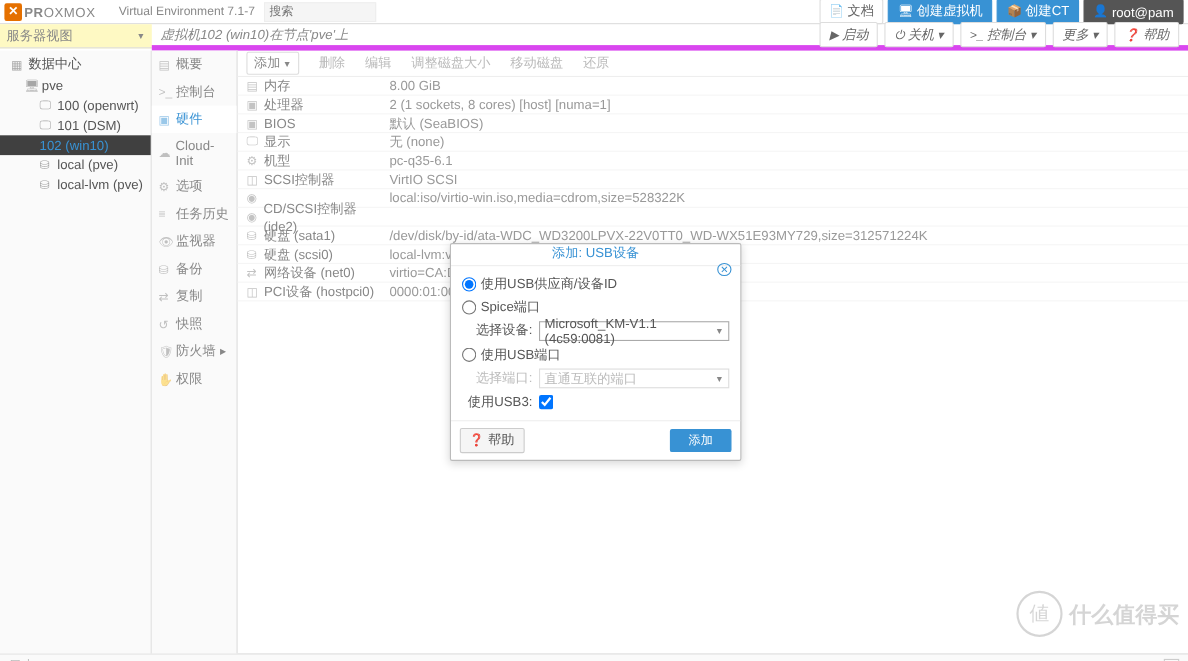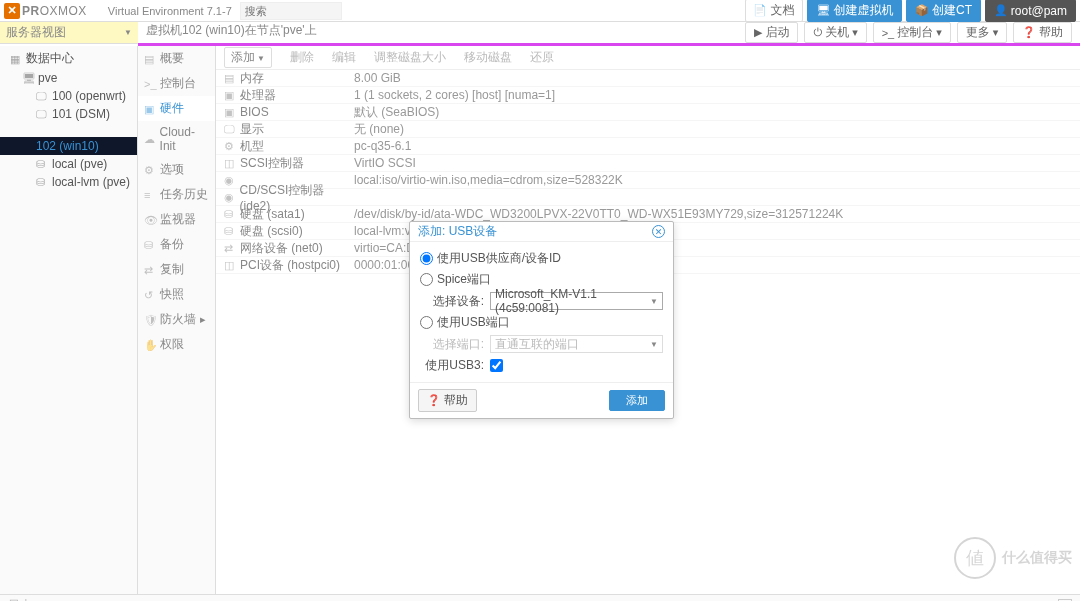--- a/index.html
+++ b/index.html
@@ -15,57 +15,57 @@
 .btn { background: #fff; border: 1px solid #ddd; border-radius: 2px; padding: 2px 8px; font-size: 11px; color: #666; display: inline-flex; align-items: center; gap: 3px; cursor: pointer; }
 .btn-blue { background: #3892d4; border-color: #3892d4; color: #fff; }
 .btn-dark { background: #555; border-color: #555; color: #fff; }
 .panel-title { background: #fef9c3; border-bottom: 1px solid #ddd; height: 22px; display: flex; align-items: center; padding: 0 6px; color: #888; font-size: 11px; }
 .main { display: flex; height: 548px; }
 .sidebar-left { width: 138px; border-right: 1px solid #ddd; background: #fafafa; }
 .tree { padding: 2px 0; font-size: 11px; }
 .tree-item { padding: 2px 4px 2px 10px; color: #555; display: flex; align-items: center; gap: 4px; cursor: pointer; }
 .tree-item.l2 { padding-left: 22px; }
 .tree-item.l3 { padding-left: 36px; }
-.tree-item.sel { background: #0f172a; color: #3892d4; margin-top: 14px; }
+.tree-item.sel { background: #404040; color: #3892d4; }
 .ico { width: 12px; height: 12px; display: inline-block; opacity: 0.5; font-size: 11px; }
 .content { flex: 1; display: flex; flex-direction: column; }
-.breadcrumb-bar { height: 24px; border-bottom: 3px solid #d946ef; display: flex; padding: 0 8px; color: #888; font-size: 11px; }
+.breadcrumb-bar { height: 24px; border-bottom: 5px solid #d946ef; display: flex; align-items: center; padding: 0 8px; color: #888; font-size: 11px; font-style: italic; }
 .breadcrumb-bar .btns { margin-left: auto; display: flex; gap: 6px; }
 .vm-panel { flex: 1; display: flex; }
 .vm-menu { width: 78px; border-right: 1px solid #ddd; background: #fafafa; }
 .vm-menu-item { padding: 4px 6px; display: flex; align-items: center; gap: 4px; font-size: 11px; color: #888; cursor: pointer; }
 .vm-menu-item.sel { background: #fff; color: #3892d4; }
 .hw-panel { flex: 1; }
 .hw-toolbar { height: 24px; border-bottom: 1px solid #eee; display: flex; align-items: center; gap: 18px; padding: 0 8px; font-size: 11px; color: #bbb; }
 .hw-toolbar .tb-btn { cursor: pointer; }
 .hw-toolbar .arrow { font-size: 8px; margin-left: 2px; }
 .hw-list { font-size: 11px; }
 .hw-row { display: flex; height: 17px; align-items: center; border-bottom: 1px solid #f5f5f5; padding: 0 8px; color: #888; }
 .hw-row .label { width: 130px; display: flex; align-items: center; gap: 4px; }
 .hw-row .value { color: #999; }
 .log-bar { height: 22px; background: #fafafa; border-top: 1px solid #ddd; display: flex; align-items: center; padding: 0 8px; color: #bbb; font-size: 11px; }
 .log-bar .expand { margin-left: auto; width: 14px; height: 14px; border: 1px solid #ccc; display: flex; align-items: center; justify-content: center; font-size: 9px; }
 .modal { position: absolute; left: 409px; top: 221px; width: 265px; background: #fff; border: 1px solid #bbb; box-shadow: 0 2px 8px rgba(0,0,0,0.15); border-radius: 2px; }
-.modal-header { height: 20px; display: flex; align-items: center; padding: 0 8px; color: #3892d4; font-size: 11px; border-bottom: 1px solid #eee; }
+.modal-header { height: 20px; display: flex; align-items: center; padding: 0 8px; color: #3892d4; font-size: 11px; border-bottom: 1px solid #eee; flex-direction: column; }
 .modal-close { margin-left: auto; color: #3892d4; cursor: pointer; border: 1px solid #3892d4; border-radius: 50%; width: 13px; height: 13px; display: flex; align-items: center; justify-content: center; font-size: 9px; }
 .modal-body { padding: 6px 10px; font-size: 11px; color: #555; }
 .radio-row { display: flex; align-items: center; gap: 4px; padding: 2px 0; }
 .radio-row input { margin: 0; }
-.field-row { display: flex; align-items: center; padding: 2px 0; }
+.field-row { display: flex; padding: 2px 0; }
 .field-row .flabel { width: 70px; text-align: right; padding-right: 6px; color: #555; }
 .field-row .flabel.disabled { color: #bbb; }
 .select { flex: 1; border: 1px solid #aaa; height: 18px; padding: 0 4px; background: #fff; display: flex; align-items: center; justify-content: space-between; font-size: 11px; }
 .select.disabled { color: #bbb; border-color: #ddd; }
 .select .arr { font-size: 8px; color: #888; }
 .modal-footer { border-top: 1px solid #eee; padding: 6px 8px; display: flex; align-items: center; }
 .btn-help { background: #f5f5f5; border: 1px solid #ccc; border-radius: 2px; padding: 2px 8px; font-size: 11px; display: flex; align-items: center; gap: 3px; cursor: pointer; }
 .btn-add { margin-left: auto; background: #3892d4; color: #fff; border: 1px solid #3892d4; border-radius: 2px; padding: 2px 16px; font-size: 11px; cursor: pointer; }
 .watermark { position: absolute; right: 8px; bottom: 22px; opacity: 0.4; display: flex; align-items: center; gap: 6px; }
 .watermark .circ { width: 42px; height: 42px; border: 2px solid #999; border-radius: 50%; display: flex; align-items: center; justify-content: center; font-size: 18px; color: #999; }
-.watermark .txt { color: #999; font-size: 14px; font-weight: bold; }
+.watermark .txt { color: #999; font-size: 20px; font-weight: bold; }
 </style>
 </head>
 <body>
 
 <div class="top-bar">
   <div class="logo">
     <span class="logo-x">✕</span>
     <span class="logo-text"><b>PR</b><span>OXMOX</span></span>
     <span class="version">Virtual Environment 7.1-7</span>
   </div>
@@ -193,21 +193,21 @@
                 <span class="ico">▤</span>
                 <span>内存</span>
               </span>
               <span class="value">8.00 GiB</span>
             </div>
             <div class="hw-row">
               <span class="label">
                 <span class="ico">▣</span>
                 <span>处理器</span>
               </span>
-              <span class="value">1 (1 sockets, 2 cores) [host] [numa=1]</span>
+              <span class="value">2 (1 sockets, 8 cores) [host] [numa=1]</span>
             </div>
             <div class="hw-row">
               <span class="label">
                 <span class="ico">▣</span>
                 <span>BIOS</span>
               </span>
               <span class="value">默认 (SeaBIOS)</span>
             </div>
             <div class="hw-row">
               <span class="label">

